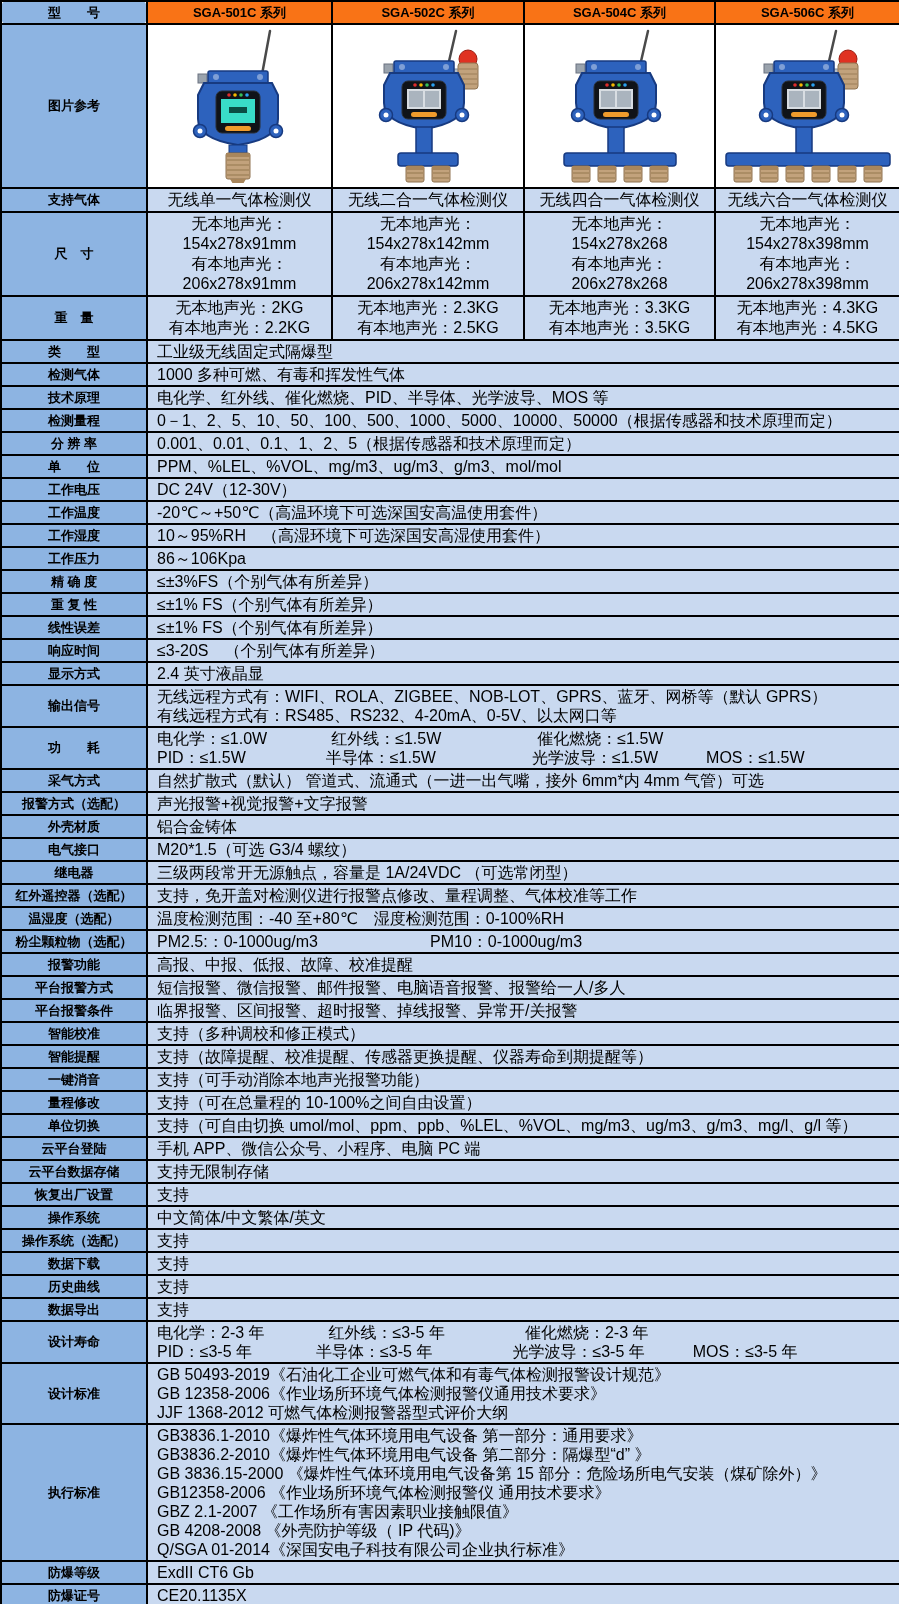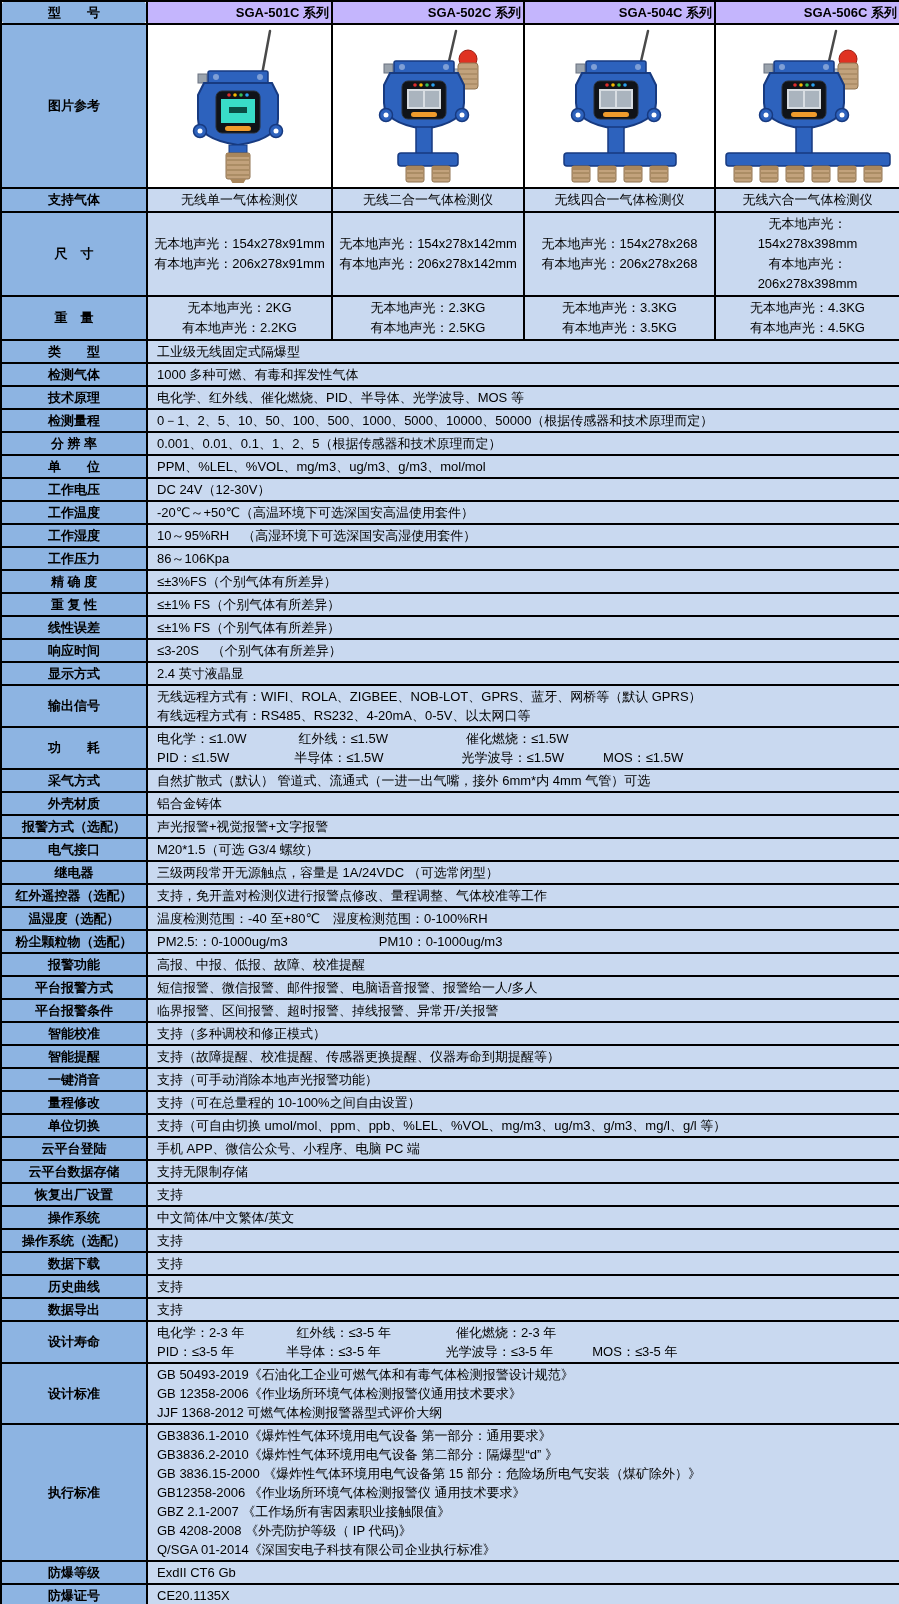--- a/index.html
+++ b/index.html
@@ -1,23 +1,23 @@
 <!DOCTYPE html>
 <html><head>
 <meta charset="utf-8">
 <style>
   html,body{margin:0;padding:0;background:#fff;}
   body{width:899px;font-family:"Liberation Sans","DejaVu Sans",sans-serif;color:#000;}
   table.spec{border-collapse:collapse;width:899px;table-layout:fixed;}
   table.spec td{border:2px solid #000;vertical-align:middle;overflow:hidden;}
   td.label{background:#8DB4E2;font-weight:bold;text-align:center;font-size:13px;padding:1px 2px;white-space:pre-wrap;}
-  td.colhead{background:#c4b5fd;font-weight:bold;text-align:right;font-size:13px;height:19px;padding:0 2px;}
+  td.colhead{background:#f97316;font-weight:bold;text-align:center;font-size:13px;height:19px;padding:0 2px;}
   tr.header-row td.label{height:19px;border-radius:6px;}
   td.imgcell{background:#FFFFFF;height:159px;text-align:center;padding:0;}
-  td.cell{background:#C9D9F0;font-size:13px;padding:1px 9px;}
+  td.cell{background:#C9D9F0;font-size:16px;padding:1px 9px;}
   td.cell.center{text-align:center;padding:1px 3px;}
   .line{line-height:19px;white-space:pre-wrap;}
   td.cell.center .line{line-height:20px;}
   .dev{display:inline-block;width:182px;height:158px;}
   .dev svg{display:block;width:100%;height:100%;}
 </style>
 </head>
 <body>
 
 <table class="spec">
@@ -361,29 +361,29 @@
           <div class="line">PID：≤1.5W　　　　　半导体：≤1.5W　　　　　　光学波导：≤1.5W　　　MOS：≤1.5W</div>
         </td>
       </tr>
       <tr>
         <td class="label">采气方式</td>
         <td class="cell" colspan="4">
           <div class="line">自然扩散式（默认） 管道式、流通式（一进一出气嘴，接外 6mm*内 4mm 气管）可选</div>
         </td>
       </tr>
       <tr>
+        <td class="label">报警方式（选配）</td>
+        <td class="cell" colspan="4">
+          <div class="line">声光报警+视觉报警+文字报警</div>
+        </td>
+      </tr>
+      <tr>
         <td class="label">外壳材质</td>
         <td class="cell" colspan="4">
           <div class="line">铝合金铸体</div>
-        </td>
-      </tr>
-      <tr>
-        <td class="label">报警方式（选配）</td>
-        <td class="cell" colspan="4">
-          <div class="line">声光报警+视觉报警+文字报警</div>
         </td>
       </tr>
       <tr>
         <td class="label">电气接口</td>
         <td class="cell" colspan="4">
           <div class="line">M20*1.5（可选 G3/4 螺纹）</div>
         </td>
       </tr>
       <tr>
         <td class="label">继电器</td>

